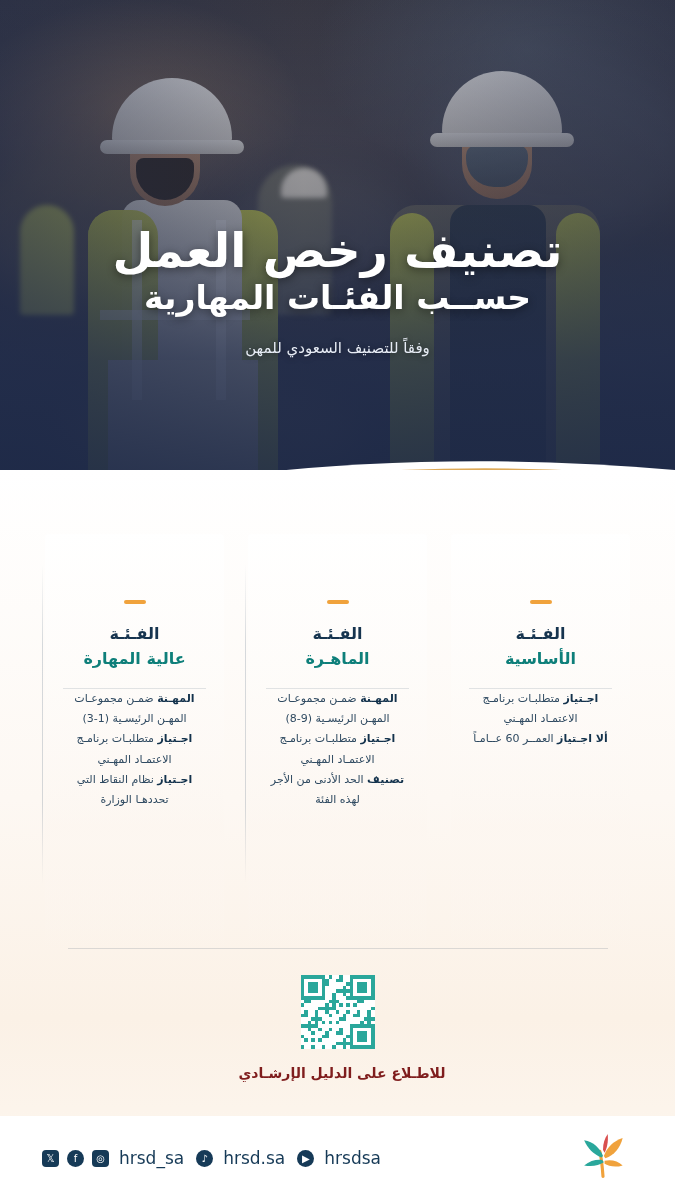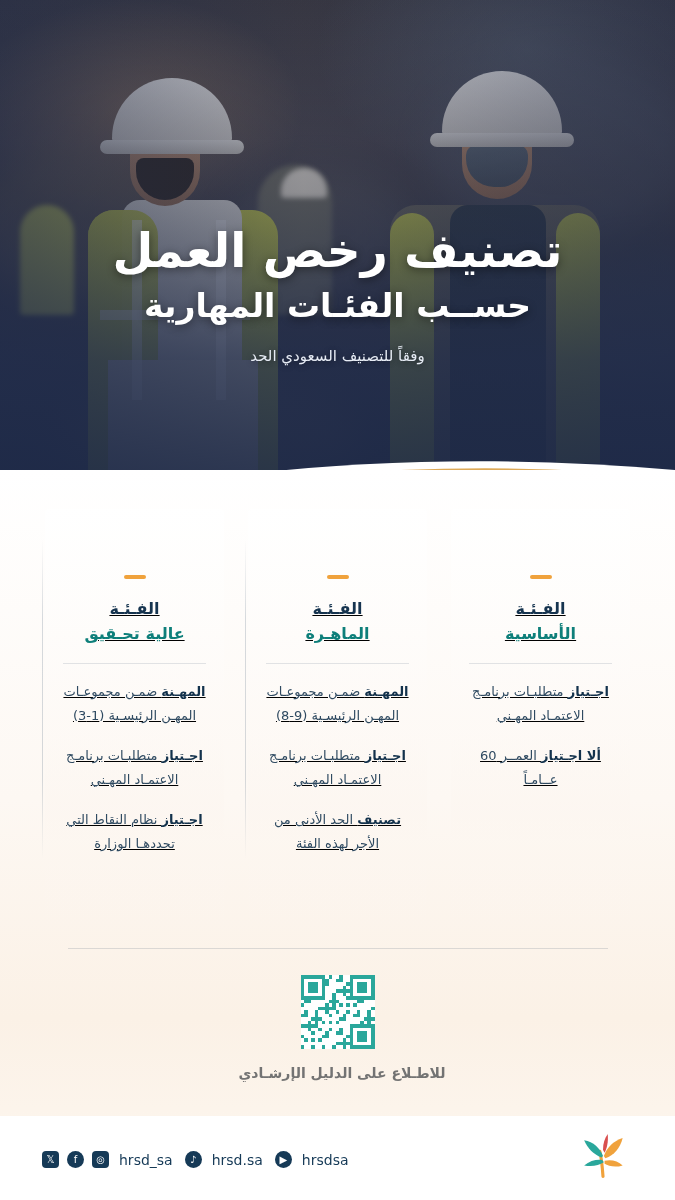--- a/index.html
+++ b/index.html
@@ -89,44 +89,44 @@
   }
   .hero-text {
     position:absolute; left:0; right:0; top:225px;
     text-align:center; color:#fff;
   }
   .h-line1 {
     font-size:47px; font-weight:bold; letter-spacing:0px; line-height:1.12;
     text-shadow:0 2px 10px rgba(0,0,0,.45);
   }
   .h-line2 {
-    font-size:33px; font-weight:bold; margin-top:8px; letter-spacing:2px;
+    font-size:33px; font-weight:bold; letter-spacing:2px;
     text-shadow:0 2px 10px rgba(0,0,0,.45);
   }
   .h-sub {
     font-size:15px; margin-top:22px; color:#e7ecf5; letter-spacing:1px;
     text-shadow:0 1px 6px rgba(0,0,0,.4);
   }
 
   
   .curve {
     position:absolute; left:0; top:430px; width:675px; height:110px;
   }
 
   
   .sheet {
     position:absolute; left:0; top:470px; width:675px; height:730px;
     background:linear-gradient(180deg,#ffffff 0%, #fdf8f3 45%, #fbf1e6 75%, #fdf7f0 100%);
   }
 
   
   .cards {
-    position:absolute; left:45px; top:509px;
+    position:absolute; left:45px; top:534px;
     width:585px; height:420px;
-    display:flex; flex-direction:row-reverse; gap:24px;text-decoration:underline;
+    display:flex; flex-direction:row-reverse; gap:24px;
   }
   .card {
     position:relative;
     flex:1;
     background:linear-gradient(180deg, rgba(255,255,255,.92) 0%, rgba(252,246,240,.55) 70%, rgba(252,246,240,0) 100%);
     border-radius:4px;
     padding:70px 18px 10px;
     text-align:center;
   }
   .card:not(:last-child):before{
@@ -141,61 +141,61 @@
     margin-top:18px;
     color:#16344f; font-size:16px; font-weight:bold; line-height:1.55;
     letter-spacing:.5px;
   }
   .card-title .t2 { color:#0e7f7a; }
   .rule {
     margin:16px auto 0; width:100%; max-width:160px; height:1px;
     background:rgba(20,50,80,.12);
   }
   .item {
-    margin-top:16px;
-    color:#2f4a61; font-size:13px; line-height:1.85;
+    margin-top:0;
+    color:#2f4a61; font-size:11px; line-height:1.85;
     text-align:center;
   }
   .item b { color:#13324c; font-weight:bold; }
 
   
   .qr-sep {
     position:absolute; left:68px; top:948px; width:540px; height:1px;
     background:rgba(20,50,80,.14);
   }
   .qr-wrap {
     position:absolute; left:0; right:0; top:975px; text-align:center;
   }
   .qr {
     width:74px; height:74px; margin:0 auto;
     display:grid; grid-template-columns:repeat(21,1fr); grid-template-rows:repeat(21,1fr);
     background:#fff;
   }
   .qr i { background:transparent; }
   .qr i.on { background:#2aa79b; }
   .qr-label {
-    margin-top:16px; color:#737373; font-size:14px; font-weight:bold; letter-spacing:.3px;padding-left:9px;
+    margin-top:16px; color:#7f1d1d; font-size:14px; font-weight:bold; letter-spacing:.3px;padding-left:9px;
   }
 
   .footer {
     position:absolute; left:0; bottom:0; width:675px; height:84px;
     background:#ffffff;
   }
   .social {
     position:absolute; left:42px; bottom:32px;
     display:flex; align-items:center; gap:8px;
     direction:ltr;
   }
   .sicon {
     width:17px; height:17px; border-radius:4px; background:#163a57;
     color:#fff; font-size:10px; line-height:17px; text-align:center;
     font-family:"DejaVu Sans", sans-serif;
   }
   .sicon.round { border-radius:50%; }
-  .shandle { color:#163a57; font-size:14px; margin:0 4px 0 2px; }
+  .shandle { color:#163a57; font-size:17px; margin:0 4px 0 2px; }
   .logo {
     position:absolute; right:48px; bottom:22px; width:48px; height:44px;
   }
 </style>
 </head>
 <body>
 
 <div class="poster">
 
   <div class="hero">
@@ -232,38 +232,38 @@
         <div class="mask" style="left:86px;  top:90px;"></div>
         <div class="helmet" style="left:62px;  top:16px;"></div>
       </div>
 
       <div class="hero-shade"></div>
     </div>
 
     <div class="hero-text">
       <div class="h-line1">تصنيف رخص العمل</div>
       <div class="h-line2">حســب الفئـات المهارية</div>
-      <div class="h-sub">وفقاً للتصنيف السعودي الحد</div>
+      <div class="h-sub">وفقاً للتصنيف السعودي للمهن</div>
     </div>
   </div>
 
   <svg class="curve" viewBox="0 0 675 110" preserveAspectRatio="none">
     <path d="M0,96 C170,38 430,18 675,40 L675,110 L0,110 Z" fill="#ffffff"></path>
     <path d="M0,104 C180,46 440,26 675,48" fill="none" stroke="#d79a3a" stroke-width="1.6" opacity=".85"></path>
   </svg>
 
   <div class="sheet"></div>
 
   <div class="cards">
 
     <div class="card">
       <div class="tick"></div>
       <div class="card-title">
         <div>الفـئـة</div>
-        <div class="t2">عالية تحـقيق</div>
+        <div class="t2">عالية المهارة</div>
       </div>
       <div class="rule"></div>
       <div class="item">
         <b>المهـنة</b><span> ضمـن مجموعـات المهـن الرئيسـية (1-3)</span>
       </div>
       <div class="item">
         <b>اجـتياز</b><span> متطلبـات برنامـج الاعتمـاد المهـني</span>
       </div>
       <div class="item">
         <b>اجـتياز</b><span> نظام النقاط التي تحددهـا الوزارة</span>

